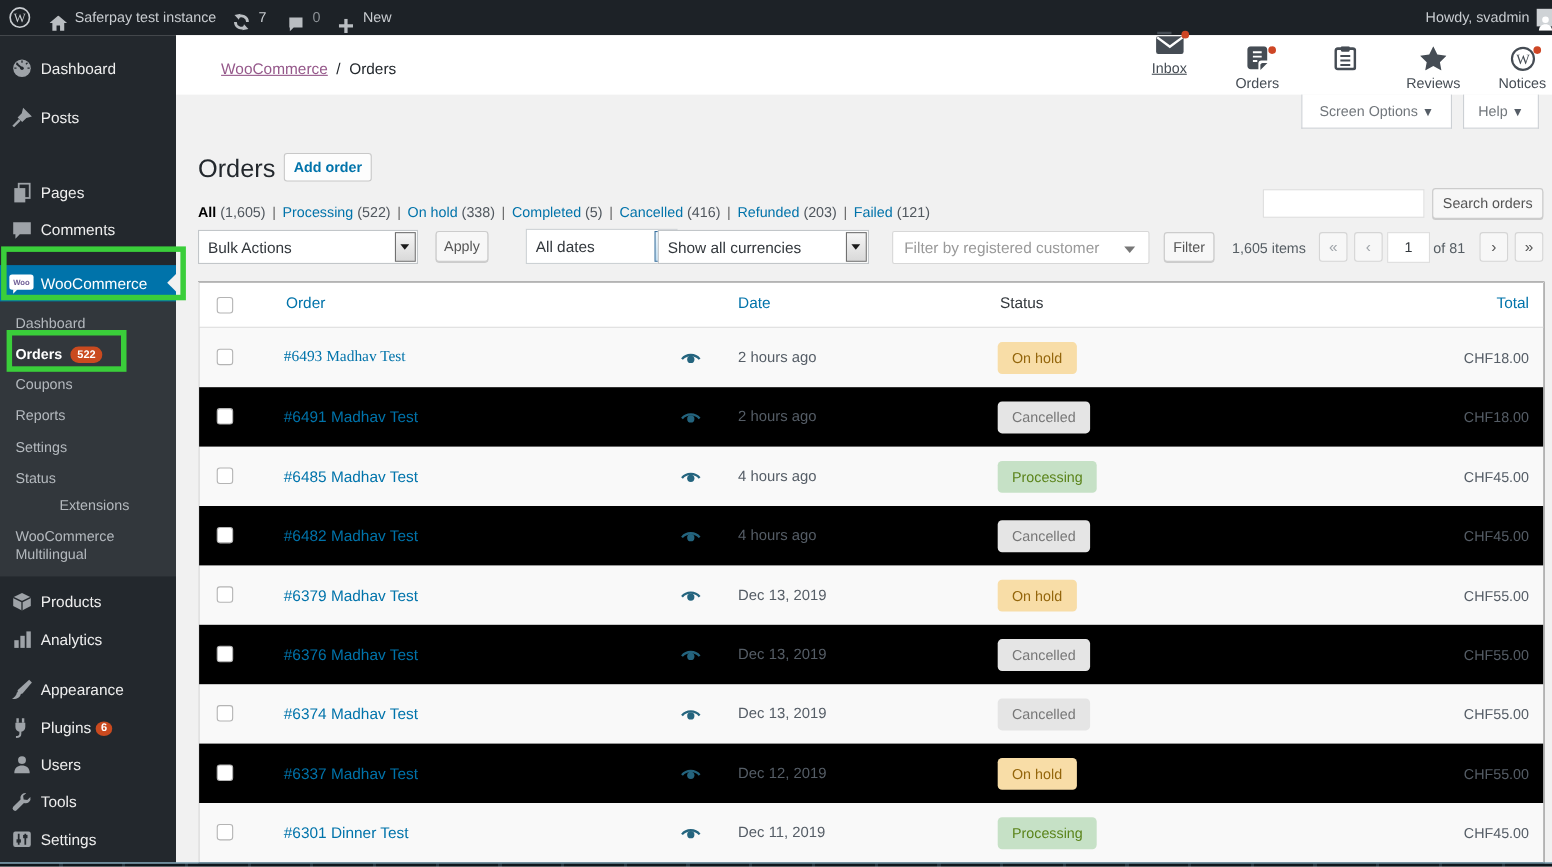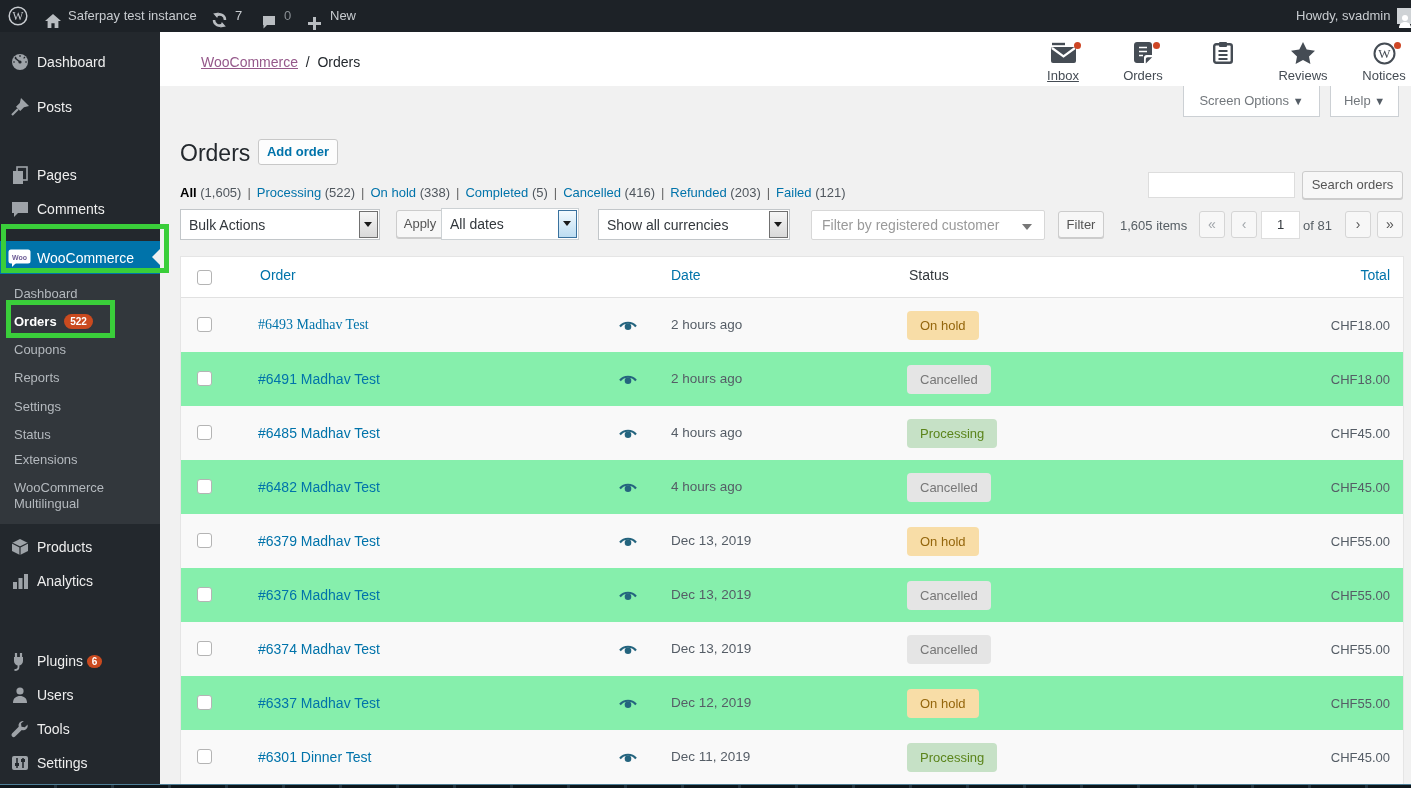--- a/index.html
+++ b/index.html
@@ -43,21 +43,21 @@
 .winsel .lab { position:absolute; left:8px; top:50%; transform:translateY(-50%); white-space:nowrap; }
 .winsel .arr { position:absolute; right:1px; top:1px; bottom:1px; width:19px; background:linear-gradient(#f6f6f6,#d9d9d9); border:1px solid #707070; }
 .winsel .arr:after { content:""; position:absolute; left:4px; top:50%; margin-top:-3px; border:4px solid transparent; border-top:5px solid #1a1a1a; }
 .s2 { position:absolute; background:#fff; border:1px solid #d7d7d7; border-radius:2px; height:30px; }
 .s2 .ph { position:absolute; left:10px; top:50%; transform:translateY(-50%); color:#9a9a9a; font-size:14px; }
 .s2:after { content:""; position:absolute; right:12px; top:13px; border:5px solid transparent; border-top:6px solid #777; }
 .pgbtn { position:absolute; width:26px; height:27px; background:#f7f7f7; border:1px solid #d5d5d5; border-radius:3px; color:#a0a5aa; font-size:14px; text-align:center; line-height:25px; }
 #tn-text { position:absolute; color:#555d63; font-size:13px;text-align:center; }
 
 
-#tbl { position:absolute; left:180px; top:256px; width:1224px; background:#86efac; border:1px solid #e5e5e5; }
+#tbl { position:absolute; left:180px; top:256px; width:1224px; background:#000000; border:1px solid #e5e5e5; }
 #thead { position:relative; height:41px; background:#fff; border-bottom:1px solid #e1e1e1; }
 .row { position:relative; height:54px; }
 .row.alt { background:#f9f9f9; }
 .cb { position:absolute; left:16px; width:15px; height:15px; background:#fff; border:1px solid #b4b4b4; border-radius:3px; }
 .olink { position:absolute; left:77px; color:#0073aa; font-size:14px; }
 .dtext { position:absolute; left:490px; color:#555d66; font-size:13.5px; }
 .pill { position:absolute; left:726px; height:29px; line-height:29px; border-radius:4px; padding:0 13px; font-size:13px; }
 .pill.hold { background:#f8dda7; color:#94660c; }
 .pill.canc { background:#e5e5e5; color:#777; }
 .pill.proc { background:#c6e1c6; color:#5b841b; }
@@ -156,36 +156,43 @@
         </svg>
     <div id="wc-arrow"></div>
   </div>
 
   <div class="smitem" style="top:254px;">Dashboard</div>
   <div class="smitem" style="top:282px;color:#fff;font-weight:700;">Orders <span class="badge" style="margin-left:4px;">522</span></div>
   <div class="smitem" style="top:310px;">Coupons</div>
   <div class="smitem" style="top:338px;">Reports</div>
   <div class="smitem" style="top:367px;">Settings</div>
   <div class="smitem" style="top:395px;">Status</div>
-  <div class="smitem" style="top:420px;">Extensions</div>
+  <div class="smitem" style="top:420px;margin-left:40px;">Extensions</div>
   <div class="smitem" style="top:448px;line-height:16px;">WooCommerce<br>Multilingual</div>
 
   <div class="mitem" style="top:498px;">
         <span class="txt">Products</span>
         <svg width="20" height="20" viewBox="0 0 20 20">
           <path d="M10 2 L18 6 V14 L10 18 L2 14 V6 Z" fill="#9ea3a8"></path>
           <path d="M2 6 L10 10 L18 6 M10 10 V18" stroke="#23282d" stroke-width="1.2" fill="none"></path>
         </svg>
       </div>
   <div class="mitem" style="top:532px;">
         <span class="txt">Analytics</span>
         <svg width="20" height="20" viewBox="0 0 20 20">
           <rect x="3" y="11" width="4" height="7" fill="#9ea3a8"></rect>
           <rect x="8.5" y="7" width="4" height="11" fill="#9ea3a8"></rect>
           <rect x="14" y="3" width="4" height="15" fill="#9ea3a8"></rect>
+        </svg>
+      </div>
+  <div class="mitem" style="top:578px;">
+        <span class="txt">Appearance</span>
+        <svg width="20" height="20" viewBox="0 0 20 20">
+          <path d="M16.5 1 L19 3.5 L10.5 13.5 L6.5 14.5 L6 10.5 Z" fill="#9ea3a8"></path>
+          <path d="M5.5 12 C5 15.5 3 17 0.8 18.3 C4.8 18.8 8.3 17.3 8.9 13.8 Z" fill="#9ea3a8"></path>
         </svg>
       </div>
   <div class="mitem" style="top:612px;">
         <span class="txt">Plugins <span class="badge" style="border-radius:50%;padding:1px 5px;">6</span></span>
         <svg width="20" height="20" viewBox="0 0 20 20">
           <path d="M6 2 v4 M11 2 v4" stroke="#9ea3a8" stroke-width="2.2"></path>
           <path d="M4 6 h9 v4 a4.5 4.5 0 0 1 -9 0 Z" fill="#9ea3a8"></path>
           <path d="M8.5 14 v2 c0 2 -1.5 3 -4 3" stroke="#9ea3a8" stroke-width="1.8" fill="none"></path>
         </svg>
       </div>
@@ -214,21 +221,21 @@
 
 </div>
 <div class="greenbox" style="left:1px;top:224px;width:168px;height:49px;"></div>
 <div class="greenbox" style="left:6px;top:300px;width:109px;height:38px;"></div>
 
 <div id="whiteband"></div>
 <div class="abs" style="left:201px;top:54px;font-size:14px;color:#23282d;">
   <a style="color:#95588a;text-decoration:underline;">WooCommerce</a>&nbsp; / &nbsp;Orders
 </div>
 
-<div class="acticon" style="left:1033px;top:42px;width:60px;text-decoration:underline;">
+<div class="acticon" style="left:1033px;top:28px;width:60px;text-decoration:underline;">
   <svg width="27" height="22" viewBox="0 0 27 22">
         <rect x="1" y="5" width="25" height="16" rx="2" fill="#454c54"></rect>
         <path d="M2 6 L13.5 14.5 L25 6" stroke="#fff" stroke-width="2.2" fill="none"></path>
         <path d="M2 2 h13" stroke="#454c54" stroke-width="2.4"></path>
       </svg>
   <div style="margin-top:1px;">Inbox</div>
   <div class="reddot" style="right:12px;top:0;"></div>
 </div>
 <div class="acticon" style="left:1113px;top:42px;width:60px;">
   <svg width="20" height="22" viewBox="0 0 20 22">
@@ -271,21 +278,21 @@
 <div id="subsub"><span class="cur">All</span> (1,605)<span class="sep">|</span><a>Processing</a> (522)<span class="sep">|</span><a>On hold</a> (338)<span class="sep">|</span><a>Completed</a> (5)<span class="sep">|</span><a>Cancelled</a> (416)<span class="sep">|</span><a>Refunded</a> (203)<span class="sep">|</span><a>Failed</a> (121)</div>
 
 <div class="abs" style="left:1148px;top:172px;width:147px;height:26px;background:#fff;border:1px solid #ddd;"></div>
 <div class="btn" style="left:1302px;top:171px;width:101px;height:28px;line-height:26px;">Search orders</div>
 
 <div class="winsel" style="left:180px;top:209px;width:200px;">
       <span class="lab">Bulk Actions</span>
       <span class="arr"></span>
     </div>
 <div class="btn" style="left:396px;top:210px;width:48px;height:28px;line-height:26px;">Apply</div>
-<div class="winsel" style="left:441px;top:208px;width:138px;height:32px;border-color:#ccd1d4;">
+<div class="winsel" style="left:478px;top:208px;width:138px;height:32px;border-color:#ccd1d4;">
       <span class="lab">All dates</span>
       <span class="arr" style="background:linear-gradient(#f3fafe,#bcdcf1);border-color:#39719e;"></span>
     </div>
 <div class="winsel" style="left:598px;top:209px;width:192px;">
       <span class="lab">Show all currencies</span>
       <span class="arr"></span>
     </div>
 <div class="s2" style="left:811px;top:210px;width:234px;">
       <span class="ph">Filter by registered customer</span>
     </div>

